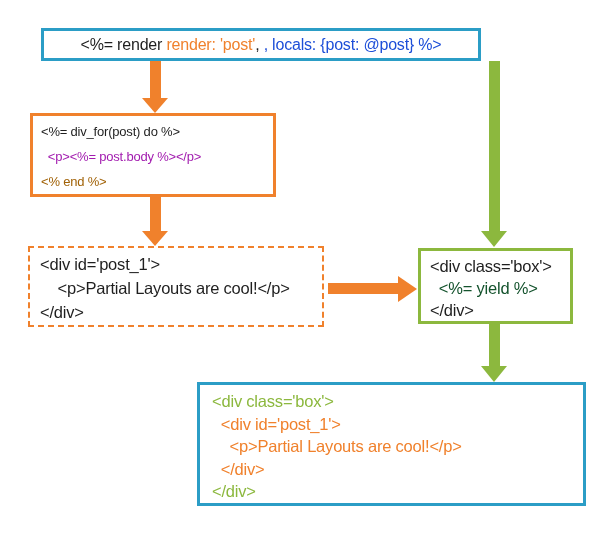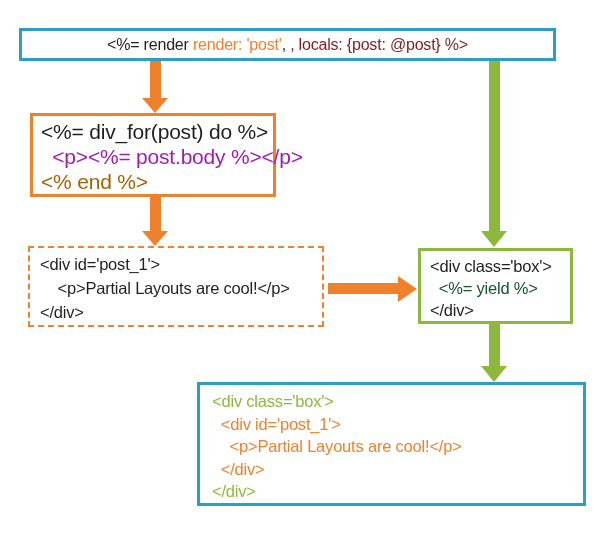--- a/index.html
+++ b/index.html
@@ -15,32 +15,32 @@
   .box {
     position: absolute;
     box-sizing: border-box;
     background: #ffffff;
   }
   .code-line { white-space: pre; }
   .seg { white-space: pre; }
 
   
   #render-call {
-    left: 19px; top: 28px; width: 537px; height: 33px;
+    left: 41px; top: 28px; width: 440px; height: 33px;
     border: 3px solid #2b9dc6;
     display: flex; align-items: center; justify-content: center;
     font-size: 16px; letter-spacing: -0.2px;
   }
 
   
   #partial-template {
     left: 30px; top: 113px; width: 246px; height: 84px;
     border: 3px solid #f0812c;
     padding: 3px 12px 0 8px;
-    font-size: 21px; line-height: 25px; letter-spacing: -0.2px;
+    font-size: 13px; line-height: 25px; letter-spacing: -0.2px;
   }
 
   
   #partial-output {
     left: 28px; top: 246px; width: 296px; height: 81px;
     border: 2px dashed #f0812c;
     padding: 4px 0 0 10px;
     font-size: 16.5px; line-height: 24px; letter-spacing: -0.2px;
   }
 
@@ -85,21 +85,21 @@
 </style>
 </head>
 <body>
 
 <div id="stage">
 
   <div class="box" id="render-call">
     <span class="seg" style="color:#1f1f1f">&lt;%= render </span>
     <span class="seg" style="color:#f0812c">render: 'post'</span>
     <span class="seg" style="color:#1f1f1f">, </span>
-    <span class="seg" style="color:#7f1d1d">, locals: {post: @post} %&gt;</span>
+    <span class="seg" style="color:#1d4ed8">, locals: {post: @post} %&gt;</span>
   </div>
 
   <div>
     <div class="arrow-part shaft-orange" style="left:150px; top:61px; width:11px; height:37px;"></div>
     <div class="arrow-part head-down-orange" style="left:142px; top:98px;"></div>
   </div>
 
   <div>
     <div class="arrow-part shaft-green" style="left:489px; top:61px; width:11px; height:170px;"></div>
     <div class="arrow-part head-down-green" style="left:481px; top:231px;"></div>

